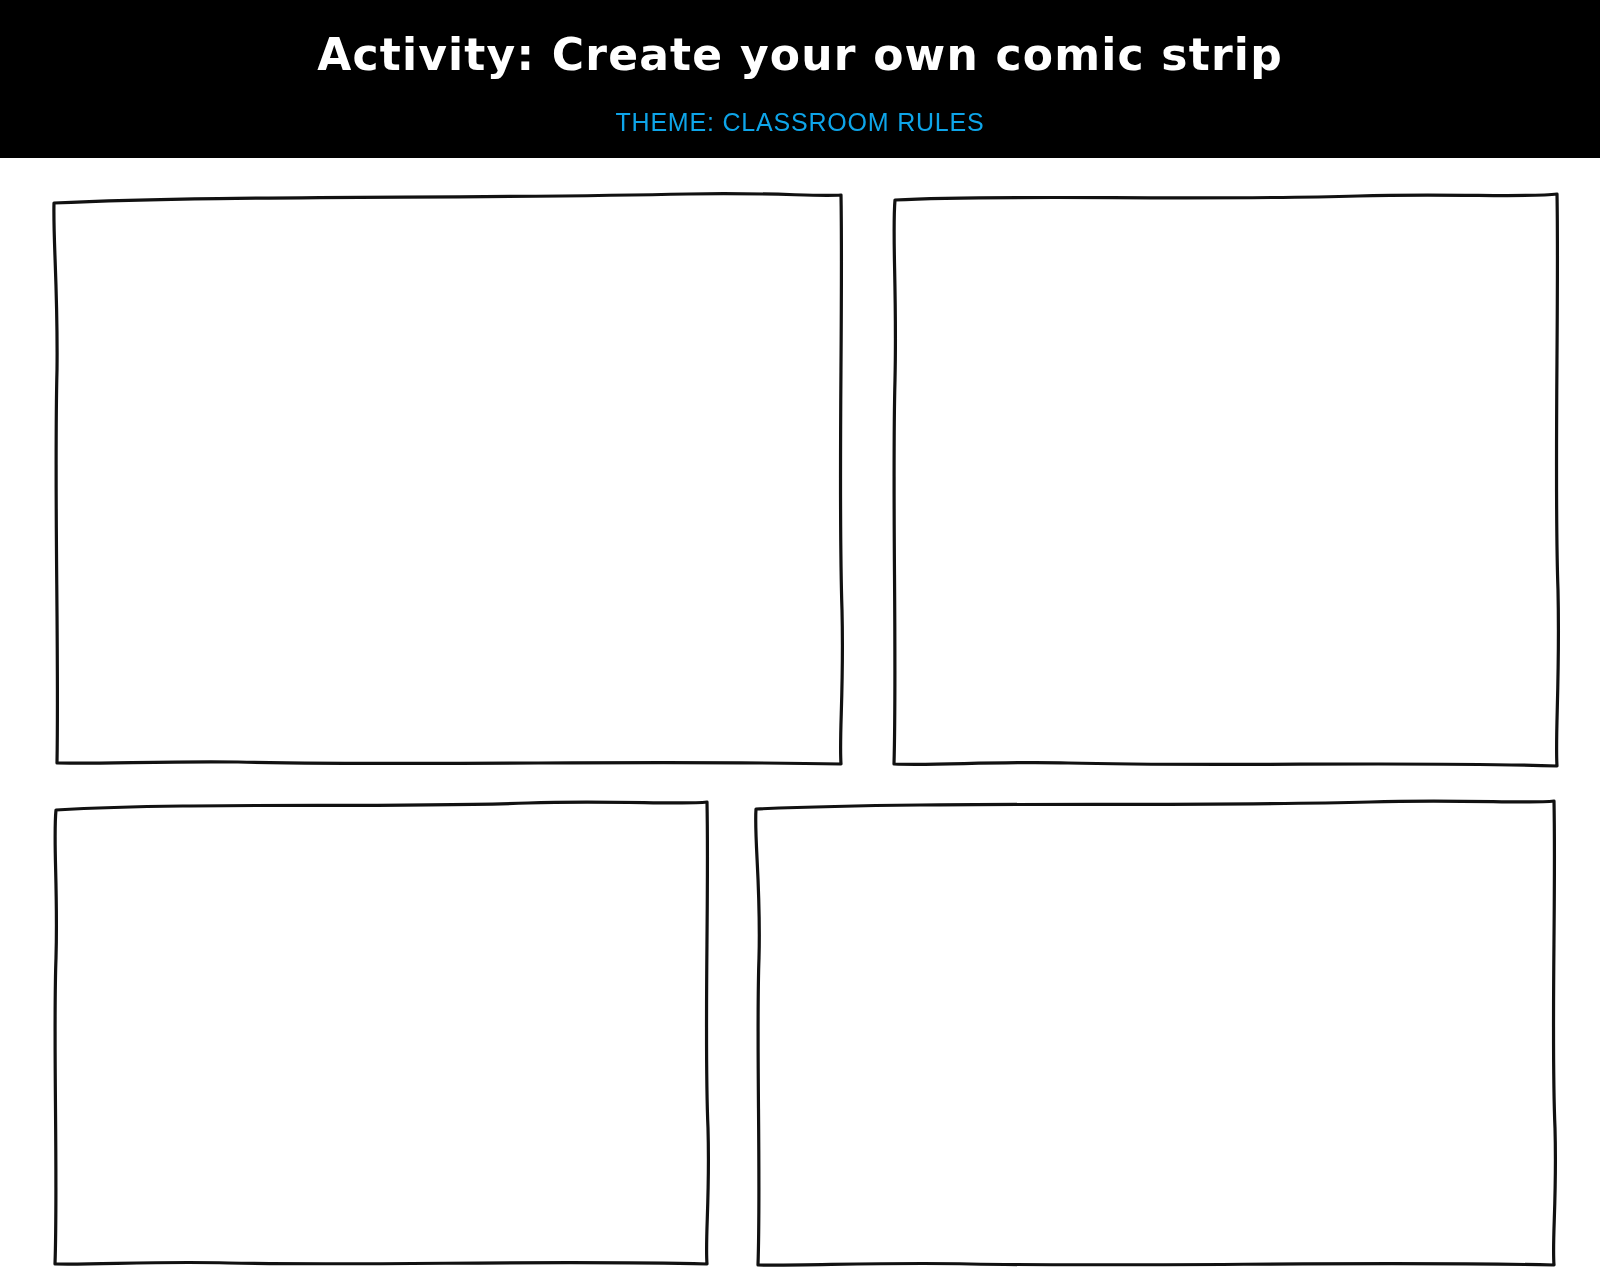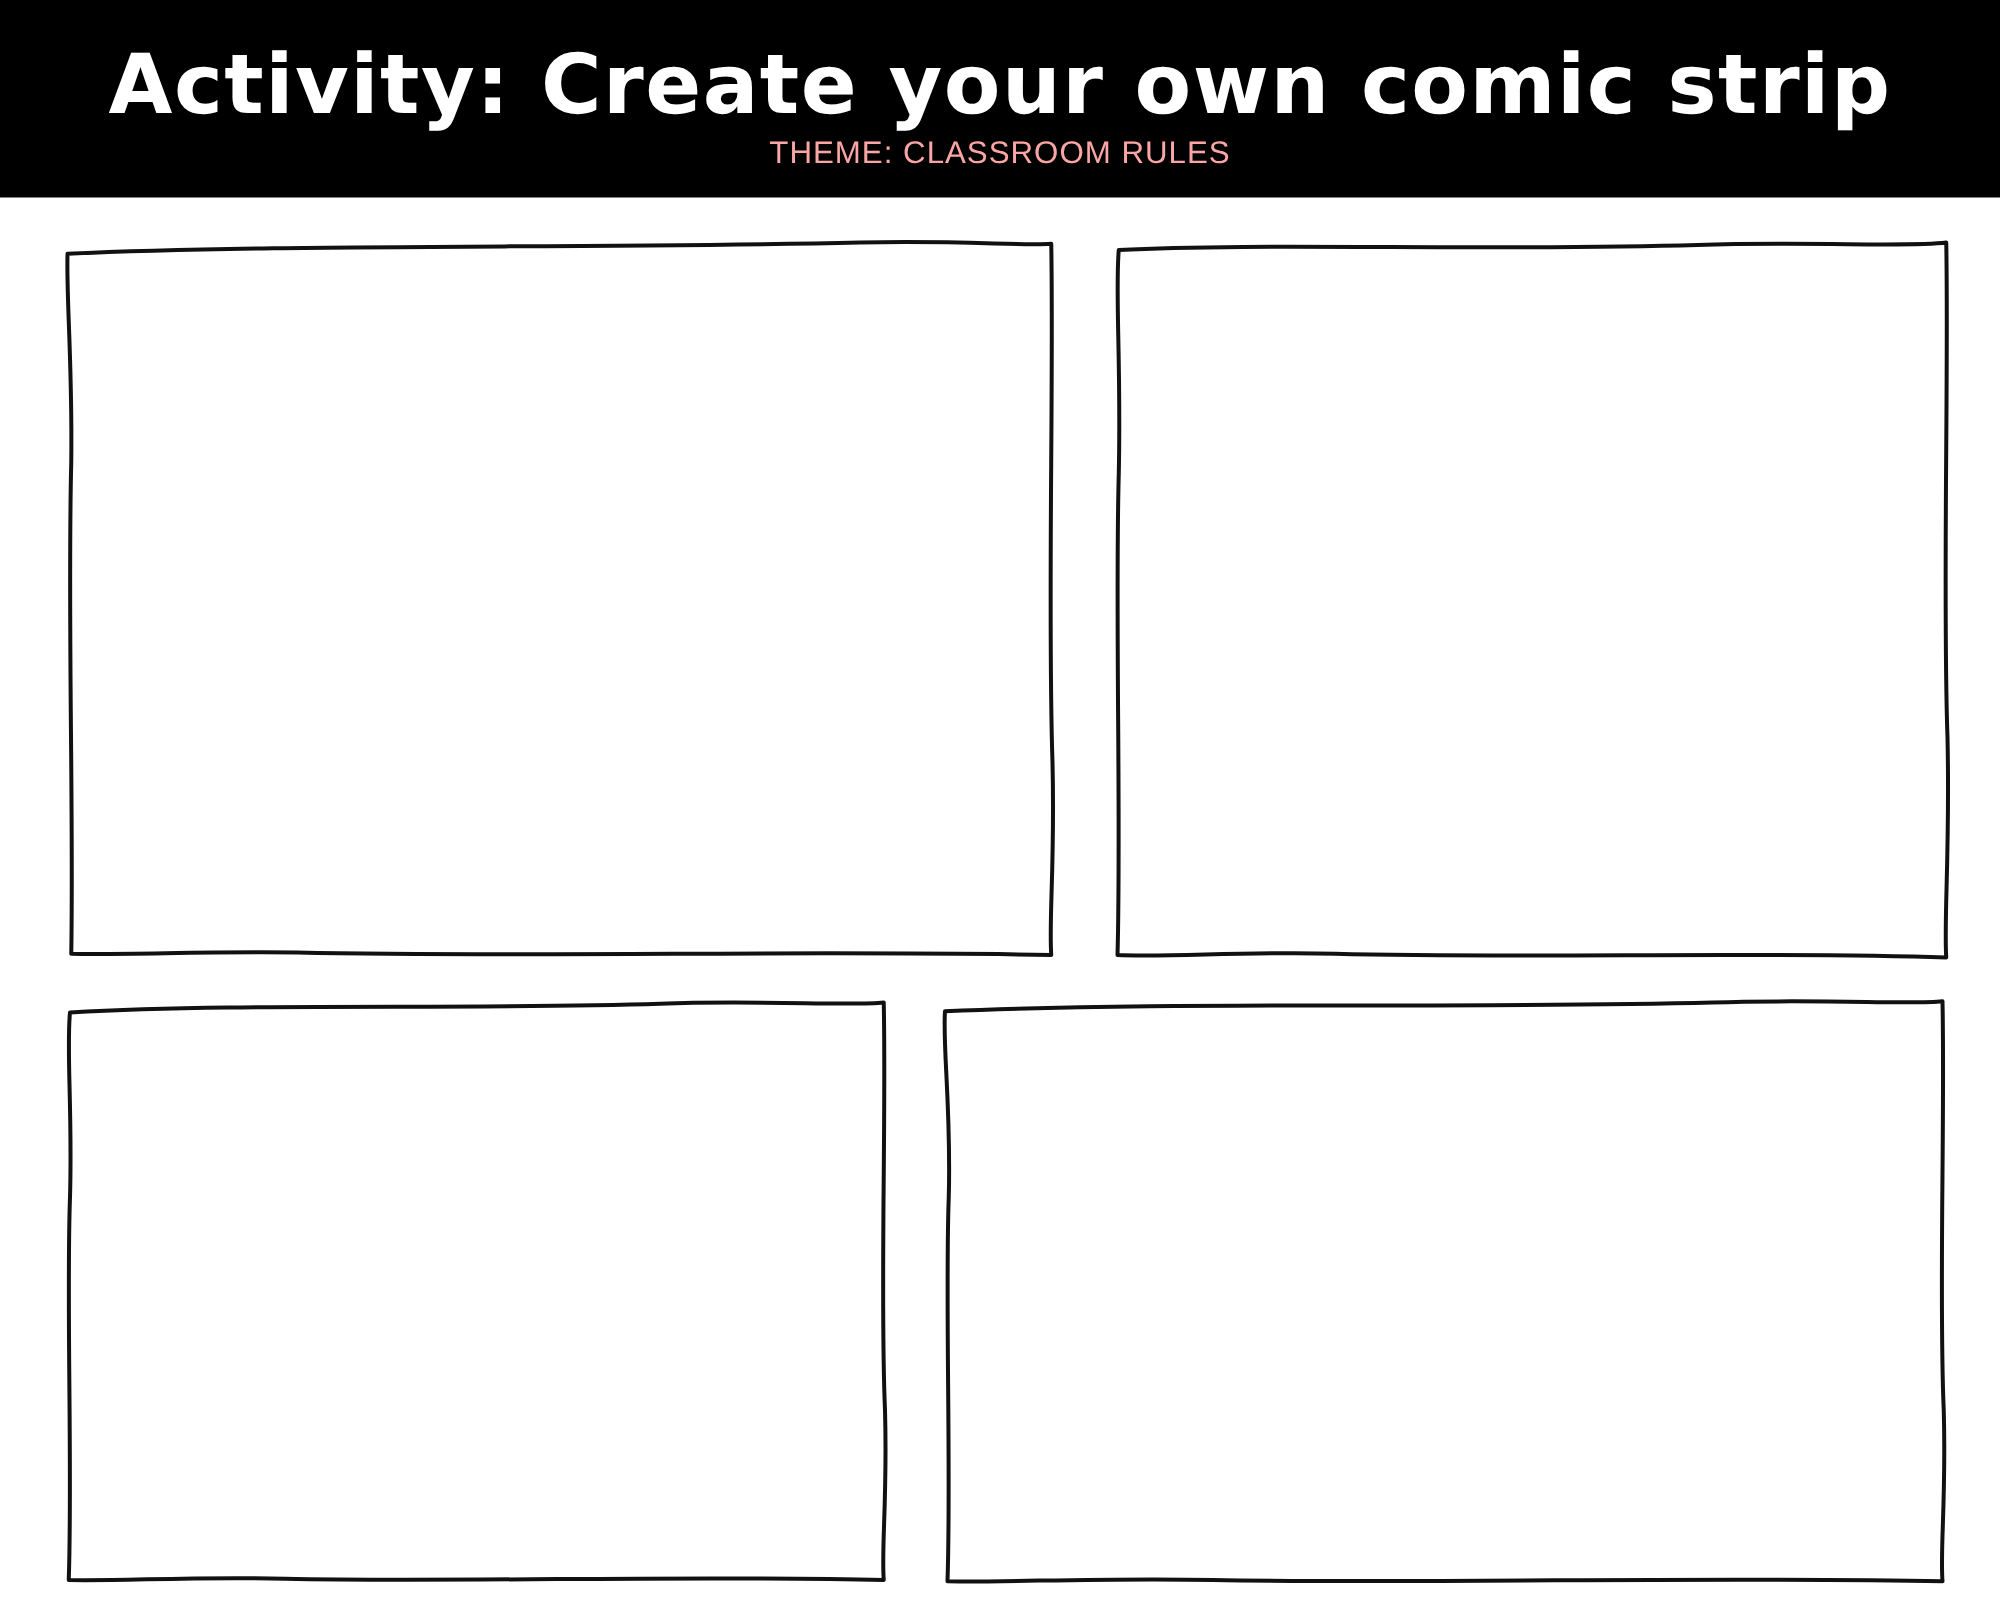--- a/index.html
+++ b/index.html
@@ -26,33 +26,33 @@
     box-sizing: border-box;
   }
   .header-title {
     position: absolute;
     left: 0;
     top: 30px;
     width: 1600px;
     text-align: center;
     color: #ffffff;
     font-family: "DejaVu Sans", sans-serif;
-    font-size: 66px;
+    font-size: 44px;
     font-weight: 700;
     letter-spacing: 1.2px;
     line-height: 1.15;
     white-space: nowrap;
   }
   .header-subtitle {
     position: absolute;
     left: 0;
     top: 108px;
     width: 1600px;
     text-align: center;
-    color: #fca5a5;
+    color: #0ea5e9;
     font-family: "Liberation Sans", sans-serif;
     font-size: 25px;
     font-weight: 400;
     letter-spacing: 0.8px;
     white-space: nowrap;
   }
 
   
   .panels {
     position: absolute;

